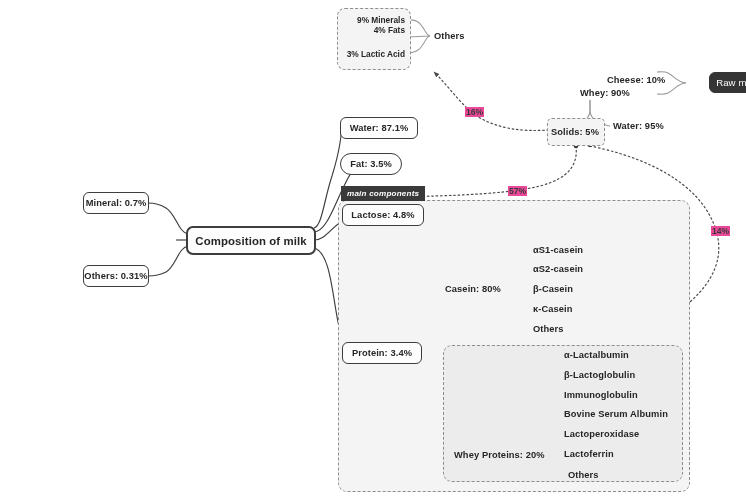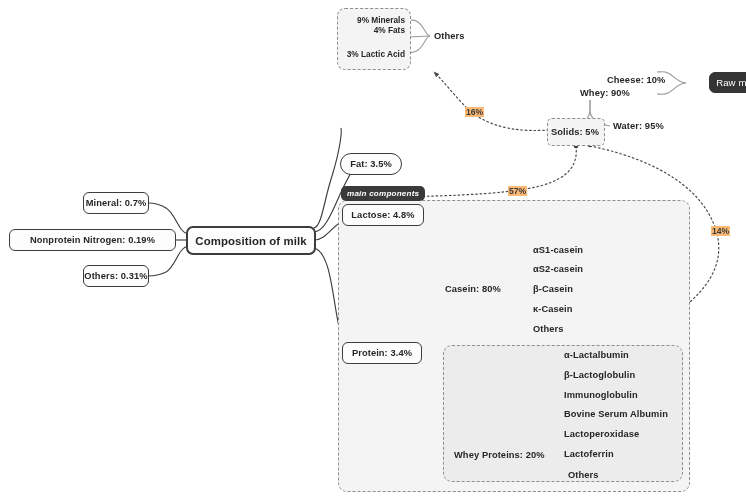--- a/index.html
+++ b/index.html
@@ -49,42 +49,42 @@
     z-index:4;
     letter-spacing:.1px;
   }
   .edgelabel{
     position:absolute;
     font-size:8.6px;
     font-weight:bold;
     color:#3a3a3a;
     white-space:nowrap;
     z-index:5;
-    background:#fdba74;
+    background:#ec4899;
     padding:0 1px;
     text-align:right;
   }
   .group{
     position:absolute;
     box-sizing:border-box;
     border:1.3px dashed #8e8e8e;
     border-radius:9px;
     z-index:1;
   }
   .group.outer{background:#f4f4f4;}
   .group.inner{background:#ececec;}
   .group.cluster{background:#f4f4f4;border-radius:8px;}
   .badge{
     position:absolute;
     background:#3a3a3a;
     color:#ffffff;
     font-size:8.1px;
     font-style:italic;
     font-weight:bold;
-    border-radius:5px;
+    border-radius:0;
     padding:3px 6px 3px 6px;
     white-space:nowrap;
     z-index:6;
     letter-spacing:.2px;
   }
   .clusteritem{
     position:absolute;
     font-size:8.3px;
     font-weight:bold;
     color:#262626;
@@ -186,23 +186,23 @@
   <div class="group cluster" style="left:547px;top:118px;width:58px;height:28px;border-radius:5px;"></div>
   <div class="plain" style="left:551px;top:127px;">Solids: 5%</div>
 
   <div class="edgelabel" style="left:465px;top:107px;">16%</div>
   <div class="edgelabel" style="left:508px;top:186px;">57%</div>
   <div class="edgelabel" style="left:711px;top:226px;">14%</div>
 
   <div class="node center" style="left:186px;top:226px;width:130px;height:29px;">Composition of milk</div>
 
   <div class="node" style="left:83px;top:192px;width:66px;height:22px;">Mineral: 0.7%</div>
-  <div class="node" style="left:9px;top:229px;width:167px;height:22px;">Nonprotein Nitrogen: 0.19%</div>
   <div class="node" style="left:83px;top:265px;width:66px;height:22px;">Others: 0.31%</div>
 
+  <div class="node" style="left:340px;top:117px;width:78px;height:22px;">Water: 87.1%</div>
   <div class="node" style="left:340px;top:153px;width:62px;height:22px;border-radius:11px;">Fat: 3.5%</div>
   <div class="node" style="left:342px;top:204px;width:82px;height:22px;">Lactose: 4.8%</div>
   <div class="node" style="left:342px;top:342px;width:80px;height:22px;">Protein: 3.4%</div>
 
   <div class="badge" style="left:341px;top:186px;">main components</div>
 
   <div class="plain" style="left:445px;top:284px;">Casein: 80%</div>
   <div class="plain" style="left:533px;top:245px;">αS1-casein</div>
   <div class="plain" style="left:533px;top:264px;">αS2-casein</div>
   <div class="plain" style="left:533px;top:284px;">β-Casein</div>

